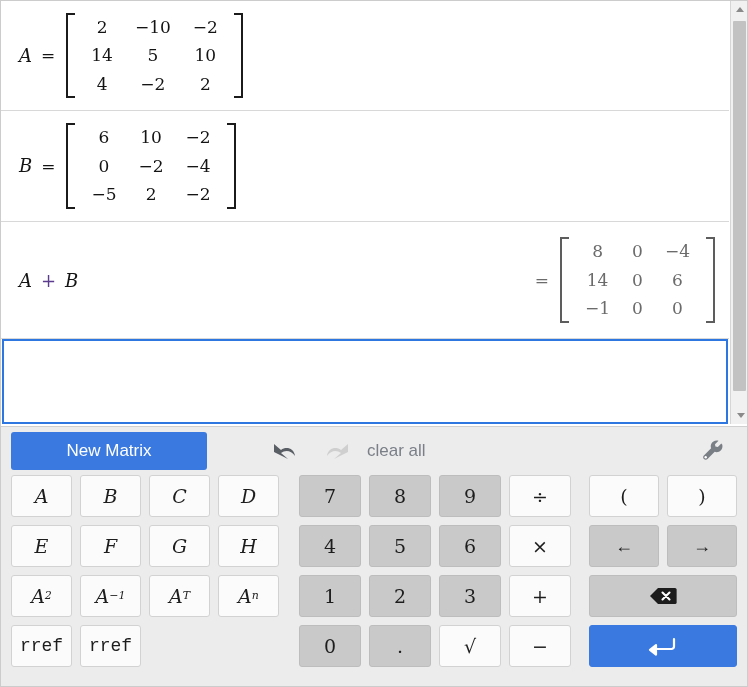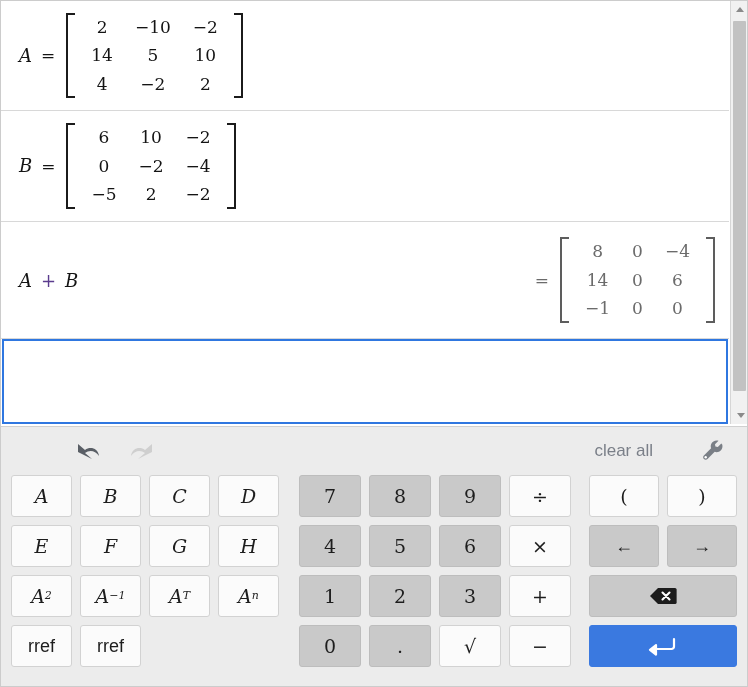--- a/index.html
+++ b/index.html
@@ -182,21 +182,21 @@
   .tb-spacer-1 { width: 48px; }
   .tb-icon {
     width: 56px;
     display: flex;
     align-items: center;
     justify-content: center;
     cursor: pointer;
   }
   .clear-all {
     flex: 1;
-    text-align: right;
+    text-align: left;
     color: #7a7f88;
     font-size: 17px;
     cursor: pointer;
     padding-right: 40px;
   }
   .wrench { width: 40px; display:flex; align-items:center; justify-content:center; cursor:pointer;}
 
   
   .pads {
     display: flex;
@@ -229,21 +229,21 @@
   .pad-left .key { width: 61px; }
   .pad-mid .key  { width: 62px; }
   .pad-right .key{ width: 70px; }
 
   .key.sym {
     font-family: "DejaVu Serif", "Liberation Serif", serif;
     font-style: italic;
     font-size: 19px;
   }
   .key.fn {
-    font-family: Liberation Sans, sans-serif;
+    font-family: Liberation Mono, monospace;
     font-size: 18px;
     font-style: normal;
   }
   .key.digit {
     background: #c9c9c9;
     border-color: #bdbdbd;
     font-family: "DejaVu Serif", "Liberation Serif", serif;
     font-size: 19px;
   }
   .key.op {
@@ -392,20 +392,21 @@
       <div class="sb-thumb"></div>
       <div class="sb-btn" style="position:absolute;bottom:0;left:1px;">
         <span class="sb-arrow sb-down"></span>
       </div>
     </div>
   </div>
 
   <div class="keypanel">
 
     <div class="toolbar">
+      <button class="new-matrix">New Matrix</button>
       <div class="tb-spacer-1"></div>
       <div class="tb-icon">
         <svg width="30" height="24" viewBox="0 0 30 24">
           <path d="M6 13 L6 5 L13 11 C18 7 26 9 27 17 C23 11 17 11 13 14 L20 20 Z" fill="#5a5f66"></path>
         </svg>
       </div>
       <div class="tb-icon">
         <svg width="30" height="24" viewBox="0 0 30 24">
           <path d="M24 13 L24 5 L17 11 C12 7 4 9 3 17 C7 11 13 11 17 14 L10 20 Z" fill="#cfcfcf"></path>
         </svg>

